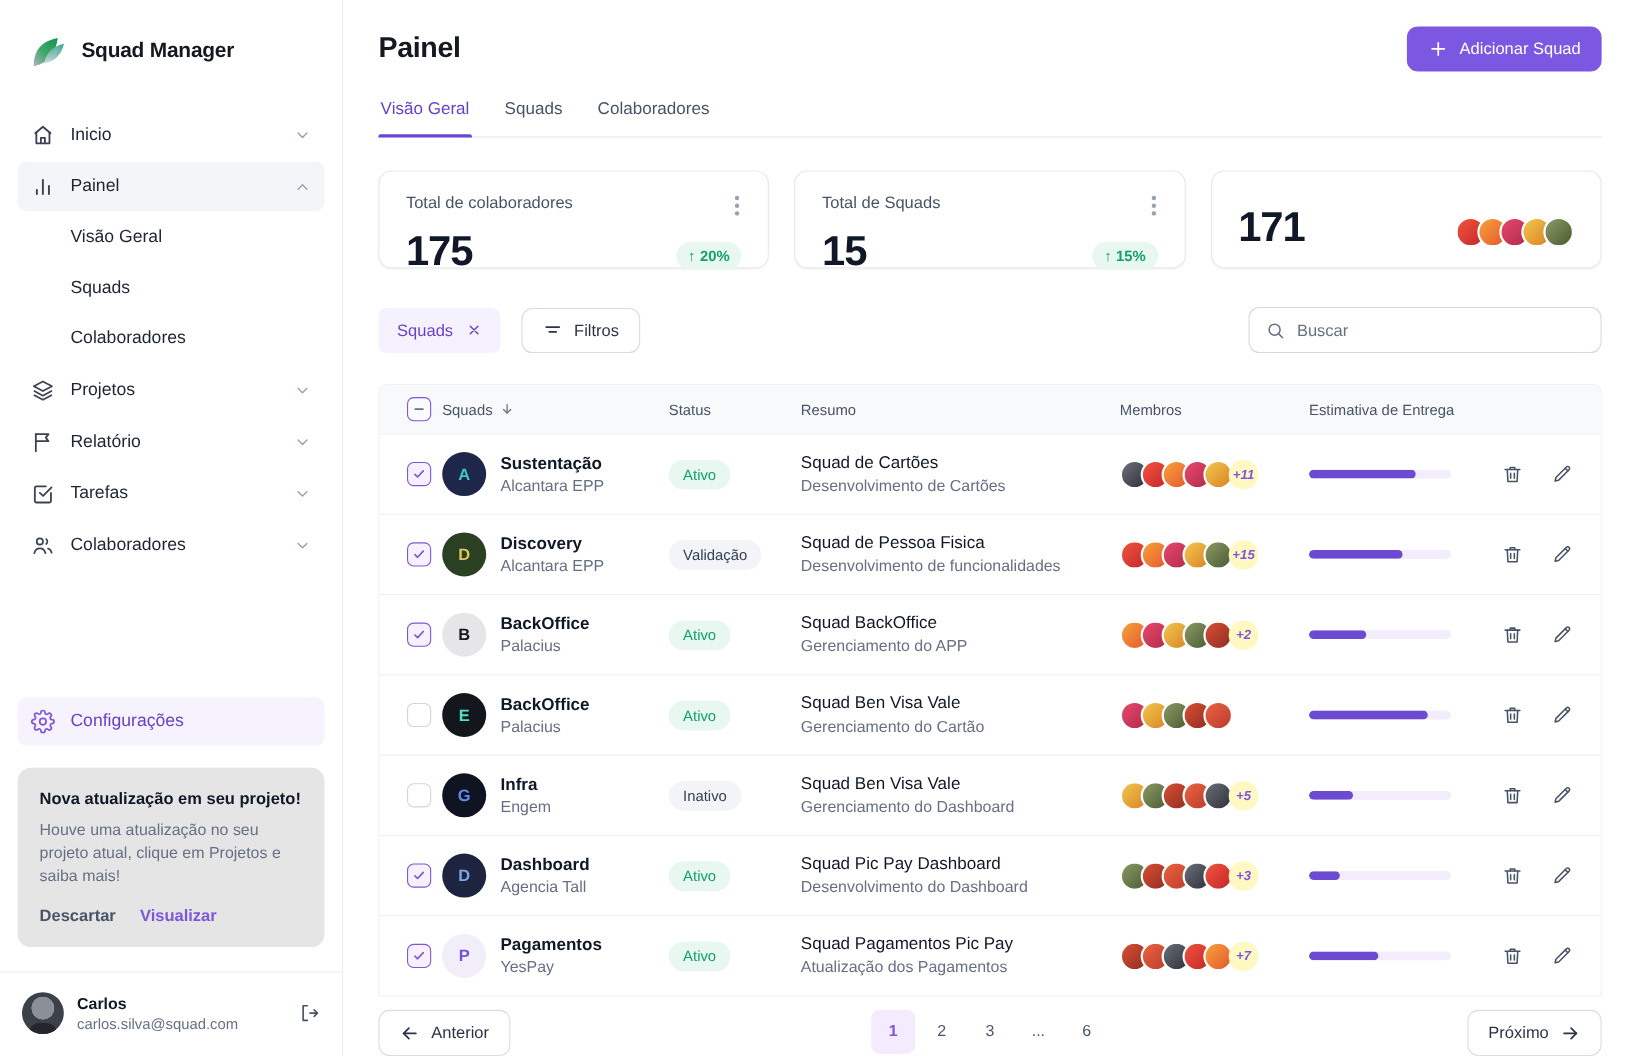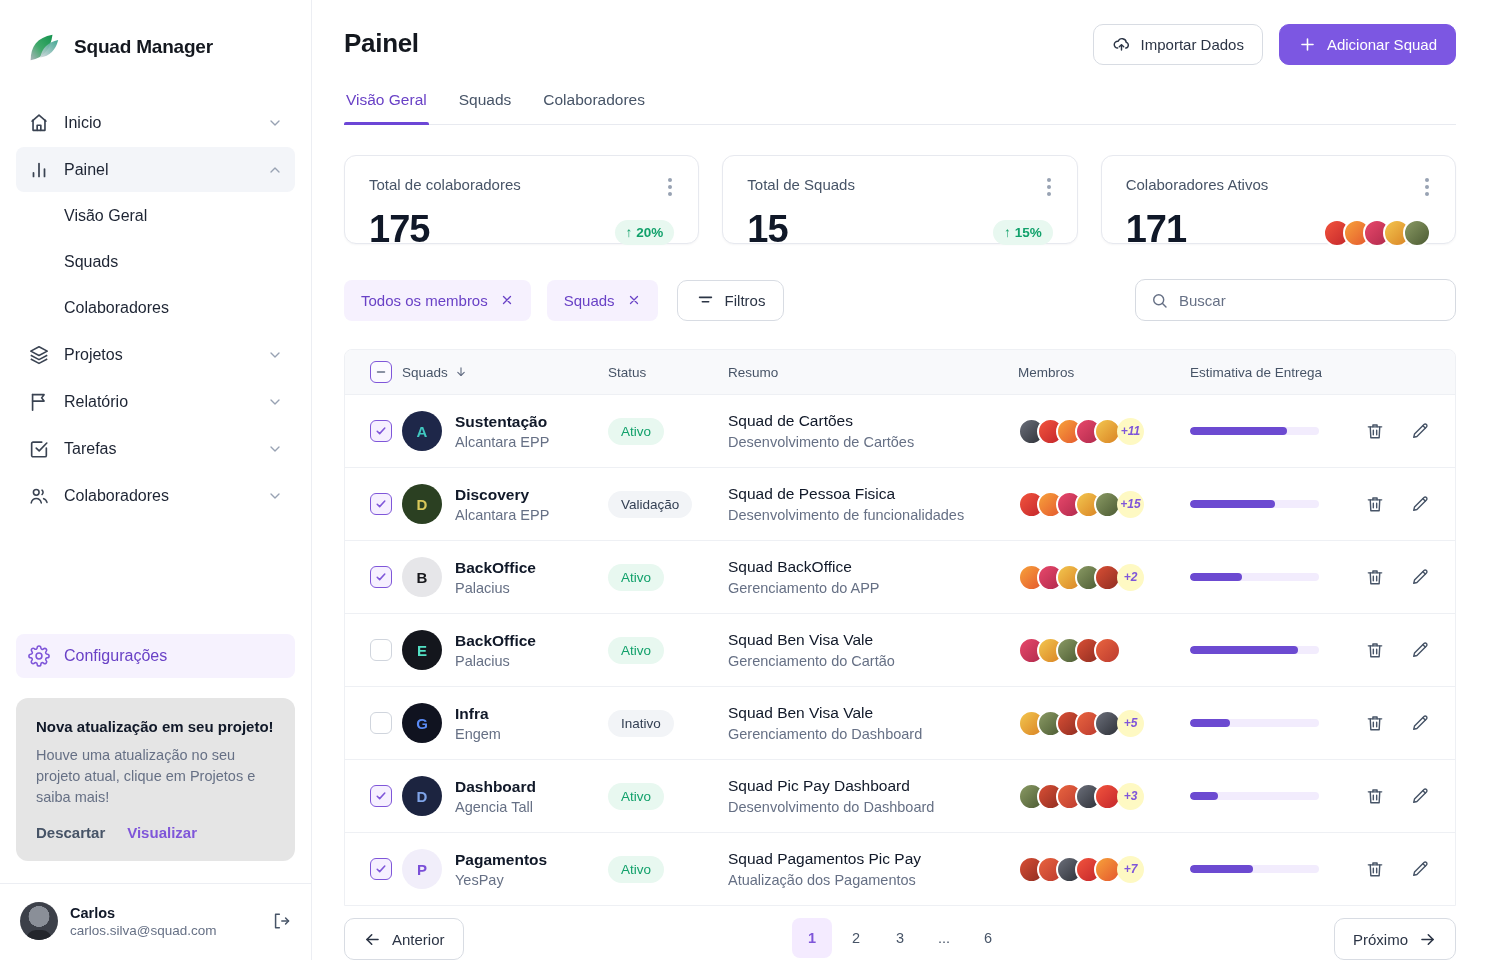--- a/index.html
+++ b/index.html
@@ -300,28 +300,20 @@
             <path d="m17.5 8.5 3.5 3.5-3.5 3.5"></path>
         </svg>
       </span>
     </div>
   </aside>
 
   <main class="main">
     <div class="main-header">
       <h1 class="page-title">Painel</h1>
       <div class="header-actions">
-        <button class="btn btn-outline">
-          <svg viewBox="0 0 24 24" fill="none" stroke="currentColor" stroke-width="1.8" stroke-linecap="round" stroke-linejoin="round">
-            <path d="M7.2 16.5a4.3 4.3 0 1 1 .6-8.55A5.3 5.3 0 0 1 18 9.3a3.7 3.7 0 0 1-.6 7.2"></path>
-            <path d="M12 12.5V19"></path>
-              <path d="m9.2 14.8 2.8-2.6 2.8 2.6"></path>
-          </svg>
-          <span>Importar Dados</span>
-        </button>
         <button class="btn btn-primary">
           <svg viewBox="0 0 24 24" fill="none" stroke="currentColor" stroke-width="2" stroke-linecap="round">
             <path d="M12 5v14M5 12h14"></path>
           </svg>
           <span>Adicionar Squad</span>
         </button>
       </div>
     </div>
 
     <div class="tabs" id="tabs">
@@ -359,49 +351,35 @@
           </div>
           <div class="stat-bottom">
             <span class="stat-value">15</span>
             <span class="trend-badge">
               <span>↑</span>
               <span>15%</span>
             </span>
           </div>
         </div>
         <div class="stat-card">
-          <div class="stat-top">
-            <span class="stat-label">Colaboradores Ativos</span>
-            <span class="kebab">
-              <i></i>
-              <i></i>
-              <i></i>
-            </span>
-          </div>
           <div class="stat-bottom">
             <span class="stat-value">171</span>
             <span class="avatar-stack">
               <span class="avatar av1"></span>
               <span class="avatar av2"></span>
               <span class="avatar av3"></span>
               <span class="avatar av4"></span>
               <span class="avatar av5"></span>
             </span>
           </div>
         </div>
       </div>
 
     <div class="filter-row">
       <div class="chips" id="chips">
-          <div class="chip">
-            <span>Todos os membros</span>
-            <svg viewBox="0 0 24 24" fill="none" stroke="currentColor" stroke-width="2.2" stroke-linecap="round">
-              <path d="M6 6l12 12M18 6 6 18"></path>
-            </svg>
-          </div>
           <div class="chip">
             <span>Squads</span>
             <svg viewBox="0 0 24 24" fill="none" stroke="currentColor" stroke-width="2.2" stroke-linecap="round">
               <path d="M6 6l12 12M18 6 6 18"></path>
             </svg>
           </div>
         </div>
       <button class="btn btn-outline btn-filters">
         <svg viewBox="0 0 24 24" fill="none" stroke="currentColor" stroke-width="2" stroke-linecap="round">
           <path d="M4.5 8h15M8 13.5h8"></path>

